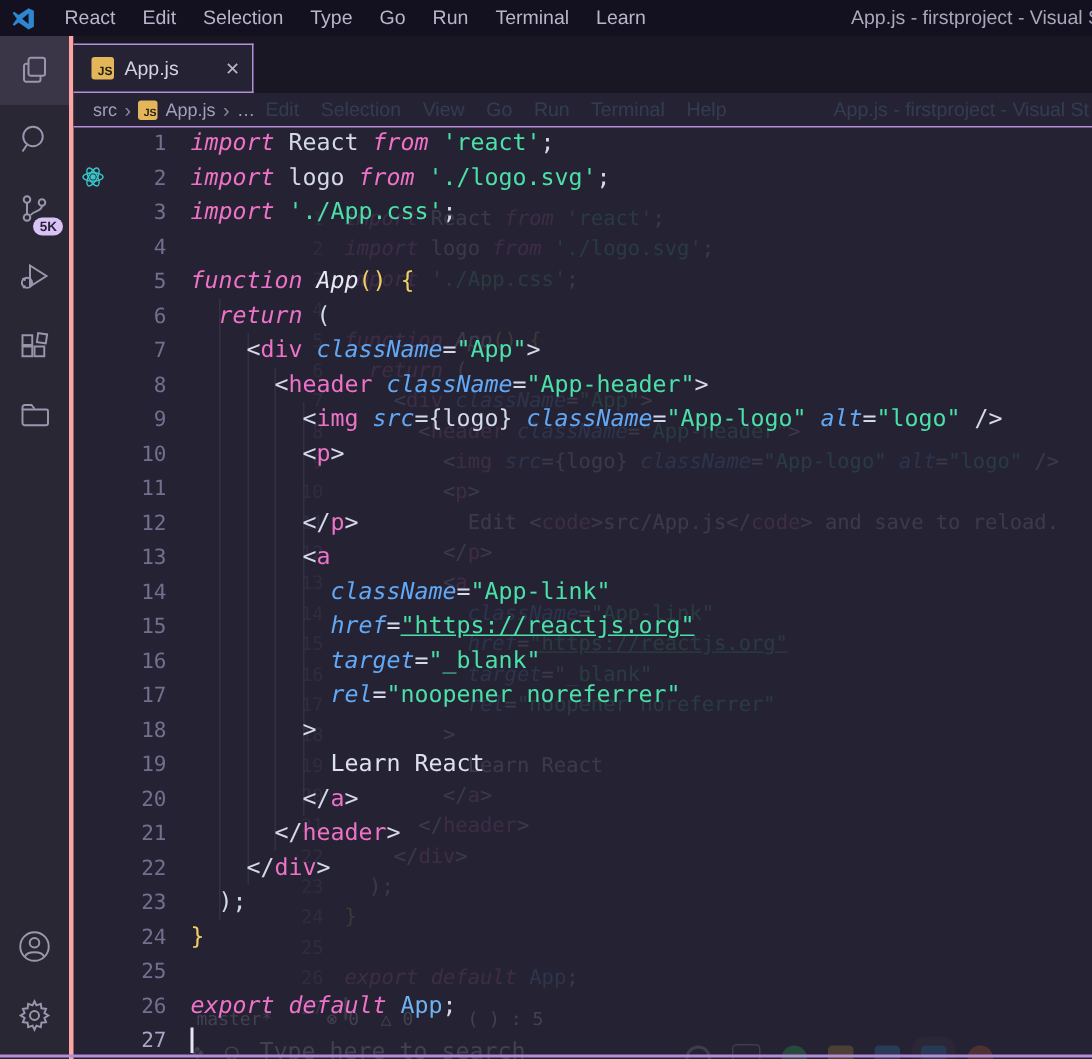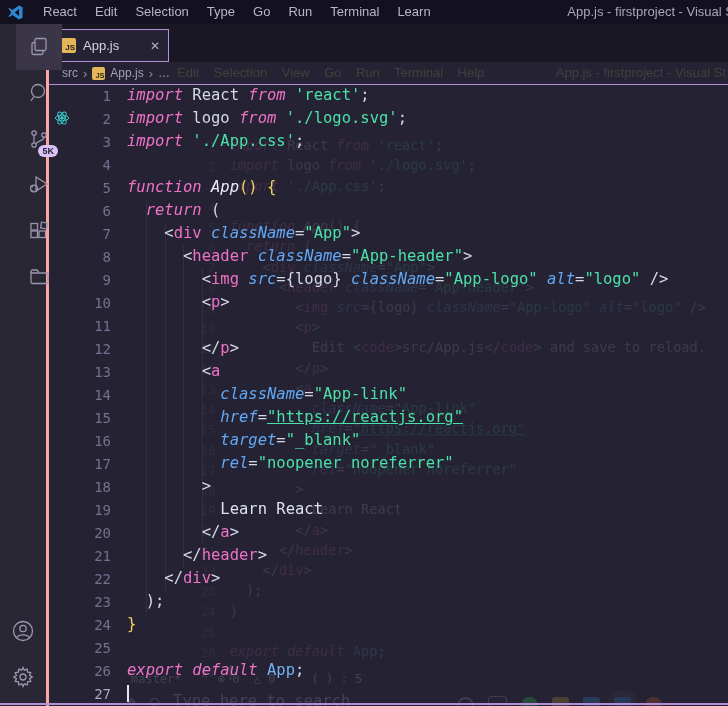--- a/index.html
+++ b/index.html
@@ -8,21 +8,21 @@
   
   .titlebar{position:absolute;left:0;top:0;width:728px;height:24px;background:#13111f;
             display:flex;align-items:center;color:#b9b5ca;font-size:13px;z-index:30;}
   .vscode-logo{width:17px;height:17px;margin:0 10px 0 7px;flex:0 0 auto;}
   .menus{display:flex;gap:0;}
   .menu-item{padding:0 9px;line-height:24px;cursor:default;}
   .win-title{position:absolute;right:-6px;top:0;line-height:24px;white-space:nowrap;color:#aaa6bb;}
   
   .activitybar{position:absolute;left:0;top:24px;width:46px;height:682px;background:#2a2735;
                display:flex;flex-direction:column;z-index:20;}
-  .ab-top{flex:1;display:flex;flex-direction:column;margin-left:16px;}
+  .ab-top{flex:1;display:flex;flex-direction:column;}
   .ab-item{width:46px;height:46px;display:flex;align-items:center;justify-content:center;position:relative;}
   .ab-item.active{background:#3a3648;}
   .ab-item svg{stroke:#9a96ad;fill:none;stroke-width:1.3;}
   .badge{position:absolute;right:4px;bottom:5px;background:#d9c3f4;color:#27223a;font-size:9px;
          font-weight:bold;border-radius:8px;padding:1px 4px;line-height:10px;}
   .ab-bottom{padding-bottom:6px;display:flex;flex-direction:column;}
   
   .editorcol{position:absolute;left:46px;top:24px;width:682px;height:682px;
              border-left:3px solid #fca5a5;box-sizing:border-box;background:#252333;}
   .tabbar{height:38px;background:#191724;display:flex;align-items:flex-end;}
@@ -54,21 +54,21 @@
   .tk-pl{color:#d4d9ea;}
   .tk-txt{color:#dde1ee;}
   .tk-br{color:#f2cf63;}
   .tk-fn{color:#e8ebf5;font-style:italic;}
   .tk-fn2{color:#6fb2f2;}
   .cursor{display:inline-block;width:2px;height:17px;background:#e8e6f2;vertical-align:middle;}
   .indent-guide{position:absolute;width:1px;background:rgba(220,220,255,0.07);}
   .atom{position:absolute;left:5px;top:26px;width:16px;height:16px;}
   
   .ghost{opacity:0.12;transform:translate(112px,52px) scale(0.88);transform-origin:0 0;pointer-events:none;}
-  .ghost-el{position:absolute;pointer-events:none;color:#bef264;}
+  .ghost-el{position:absolute;pointer-events:none;color:#7dd3fc;}
   .g-menus{left:128px;top:0;opacity:0.14;font-size:13px;white-space:pre;}
   .g-title{right:2px;top:0;opacity:0.14;font-size:13px;white-space:nowrap;}
   .g-status{left:82px;top:588px;opacity:0.16;font-size:12px;white-space:pre;color:#d7dbe8;}
   .g-search{left:78px;top:608px;opacity:0.16;display:flex;align-items:center;gap:14px;color:#d7dbe8;}
   .g-search .box{font-size:15px;}
   .g-win{font-size:15px;color:#cfd3e2;}
   .g-task{left:408px;top:612px;opacity:0.22;display:flex;align-items:center;gap:14px;}
   .ticon{width:17px;height:17px;border-radius:3px;}
   .t-ring{border:2px solid #9a9aa6;border-radius:50%;width:13px;height:13px;background:transparent;}
   .t-film{border:1.5px solid #9a9aa6;background:transparent;}

